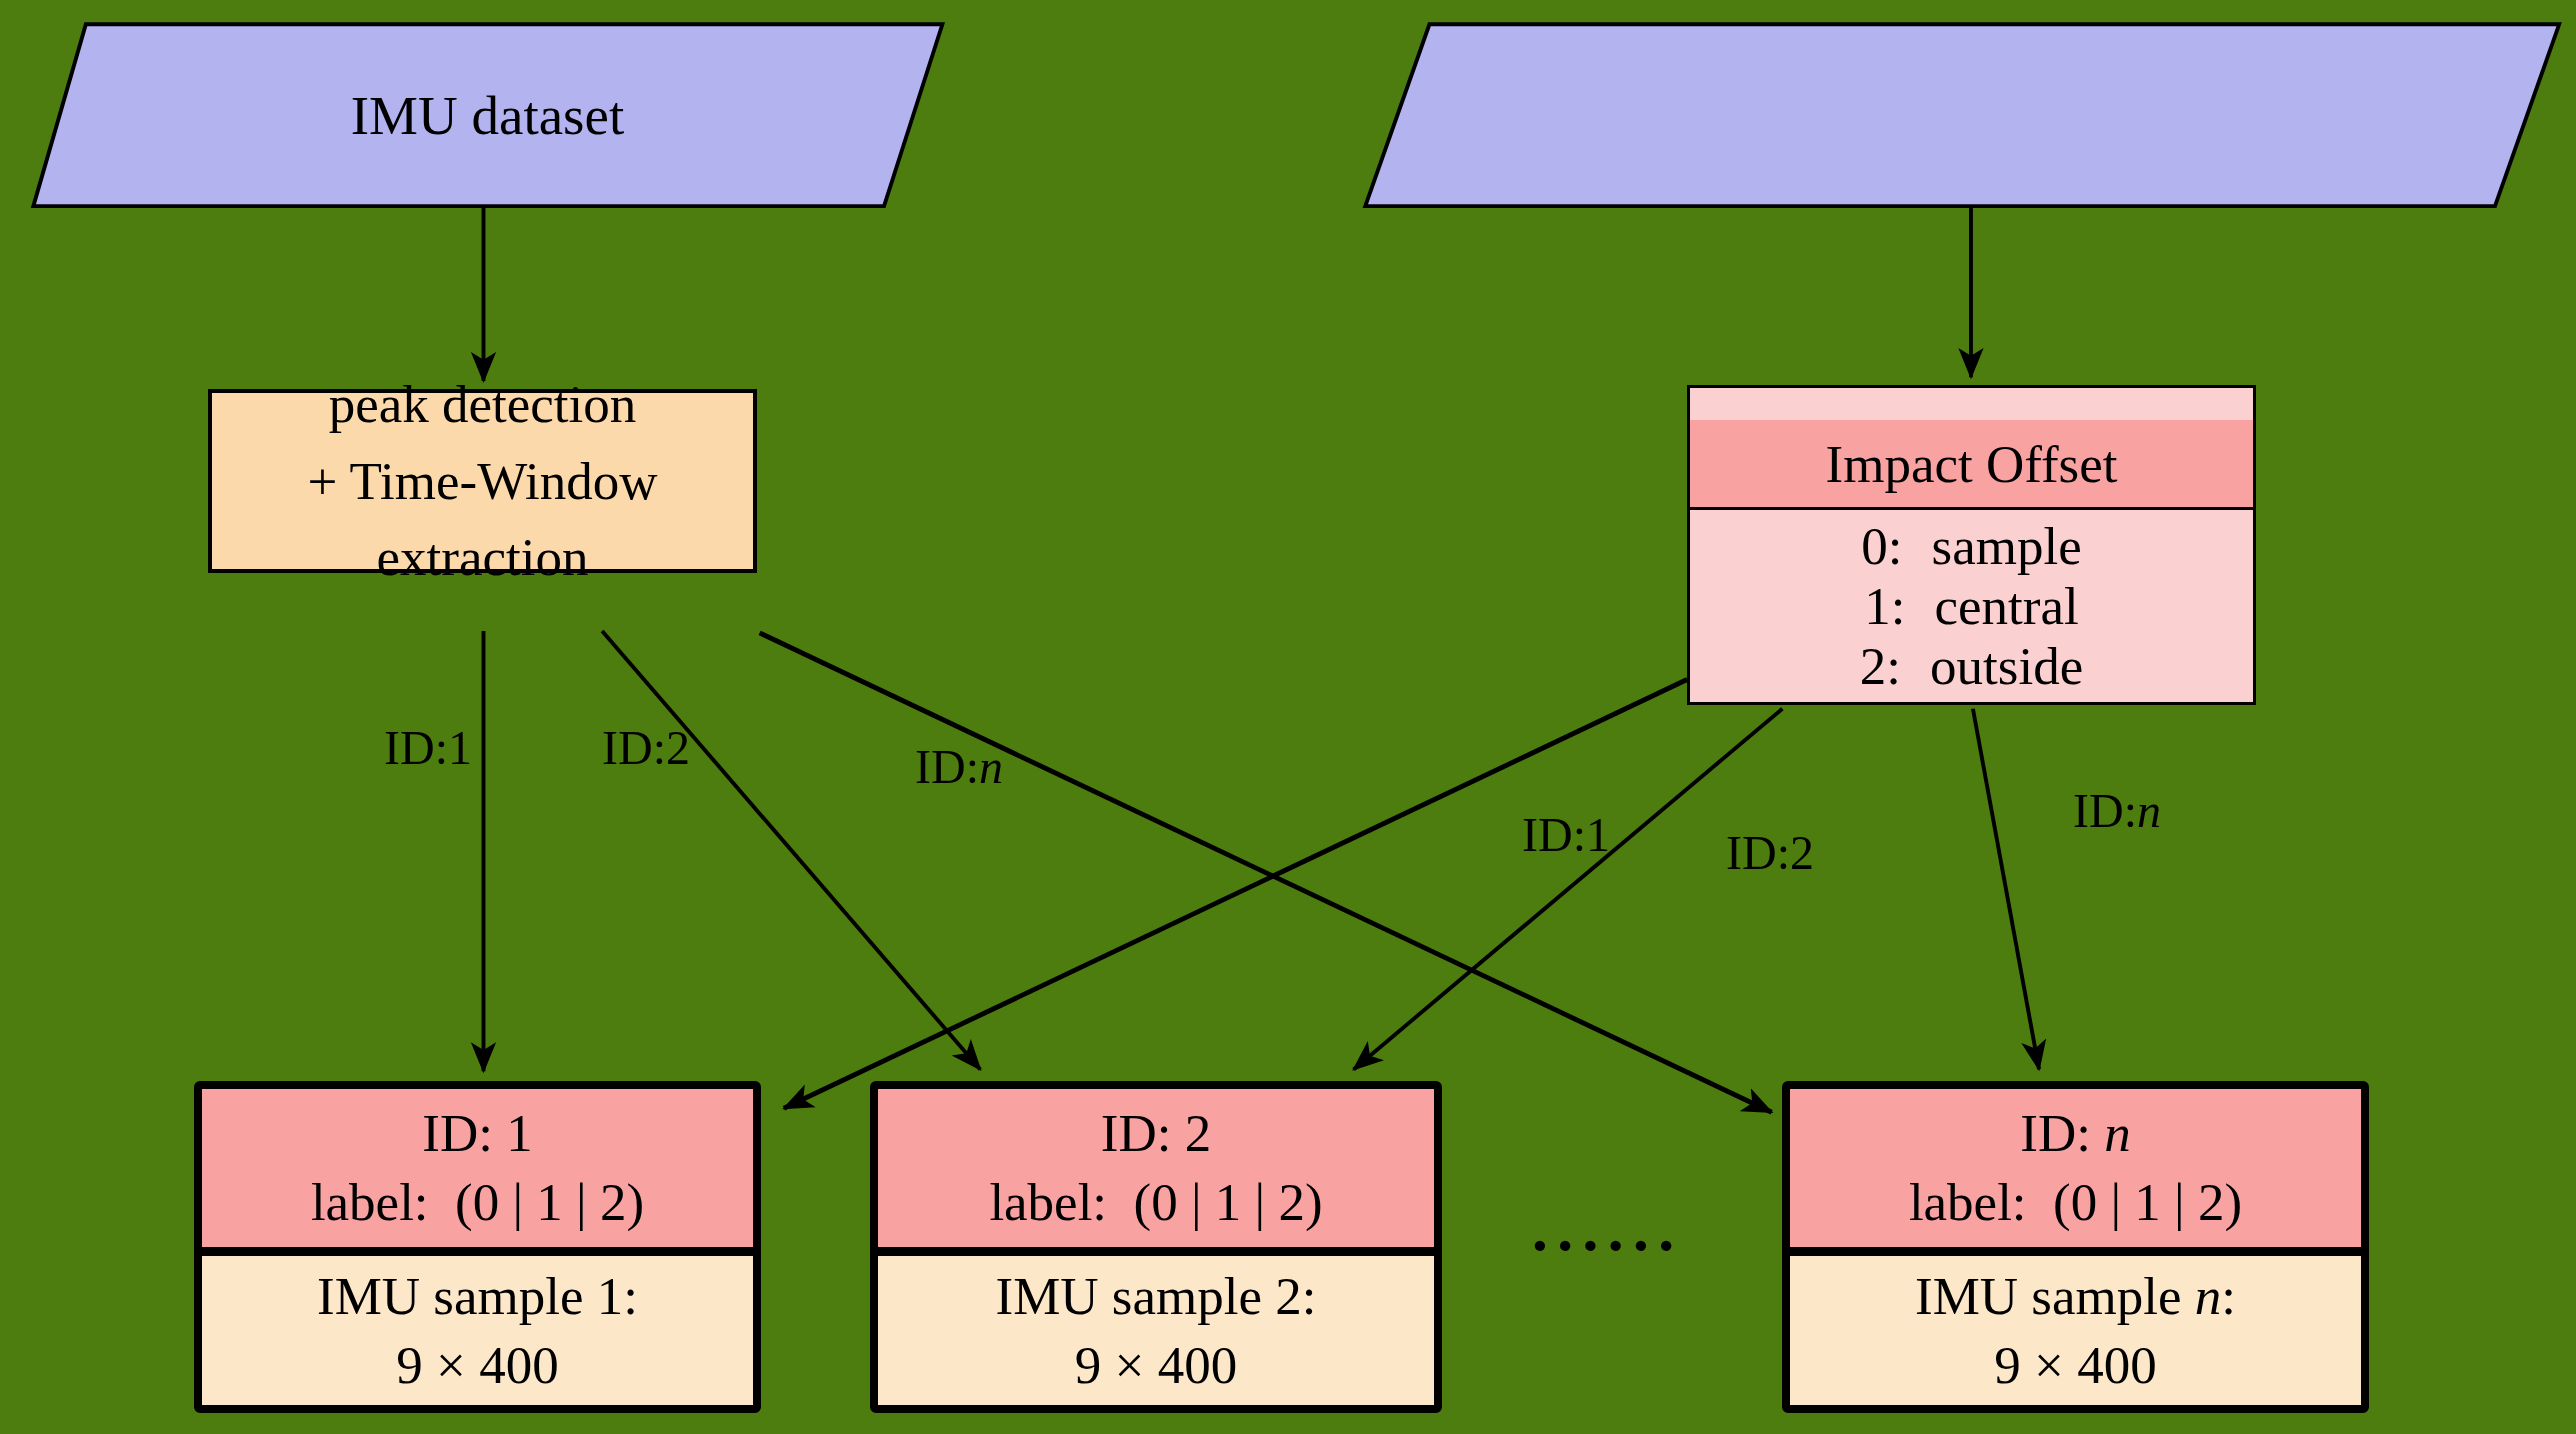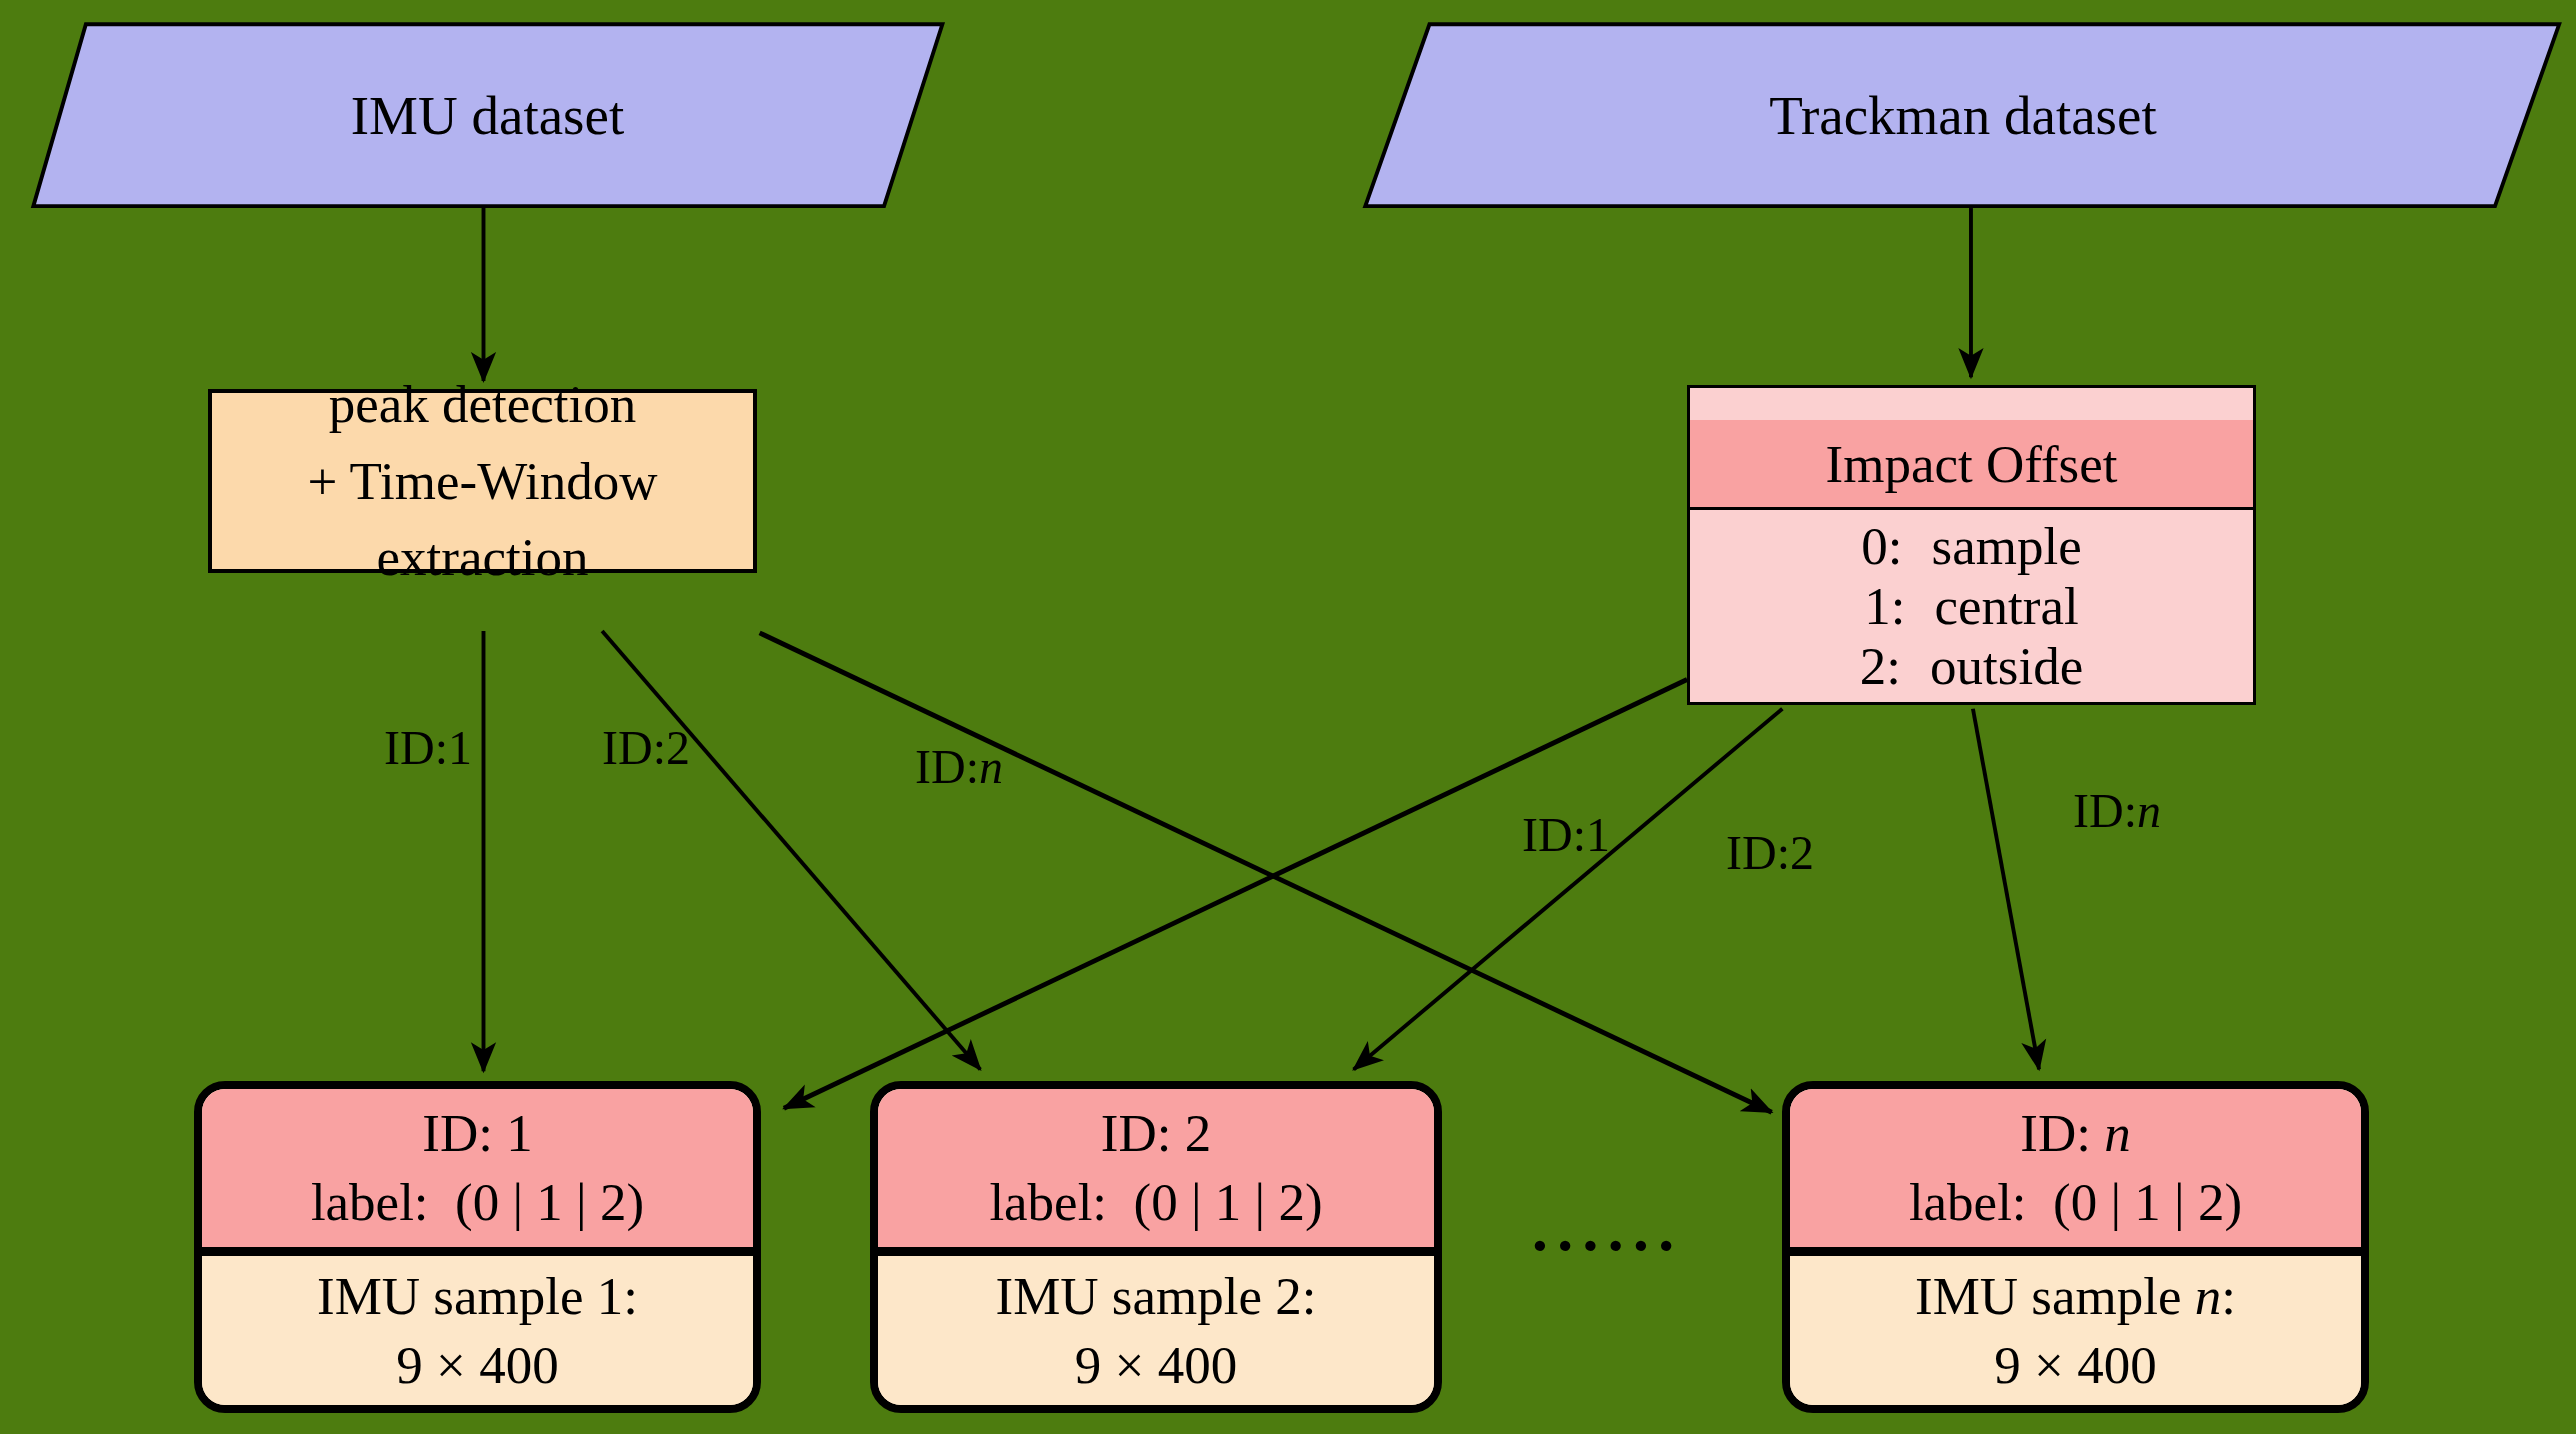--- a/index.html
+++ b/index.html
@@ -38,21 +38,21 @@
   .impact-header{
     box-sizing:border-box;height:91px;background:#f9a2a2;border-bottom:3.9px solid #000;
     display:flex;align-items:center;justify-content:center;font-size:53px;margin-top:32px;
   }
   .impact-body{flex:1;display:flex;flex-direction:column;justify-content:space-evenly;padding:5.8px 0;}
   .impact-row{display:flex;justify-content:center;align-items:center;gap:29px;font-size:53px;}
 
   
   .sample-box{
     position:absolute;top:1081px;height:332px;box-sizing:border-box;
-    border:8.8px solid #000;border-radius:31px;background:#fde7c9;
+    border:8.8px solid #000;border-radius:6px;background:#fde7c9;
     display:flex;flex-direction:column;overflow:hidden;
   }
   .sample-box.b1{left:194px;width:567px;}
   .sample-box.b2{left:870px;width:572px;}
   .sample-box.bn{left:1782px;width:587px;}
   .id-section{
     box-sizing:border-box;height:158px;background:#f9a2a2;
     display:flex;flex-direction:column;align-items:center;justify-content:center;
     font-size:53px;line-height:1.3;
   }
@@ -98,23 +98,20 @@
     <line x1="619" y1="649" x2="1008" y2="1100" stroke="#000" stroke-width="4" marker-end="url(#arrow)"></line>
     <line x1="781" y1="651" x2="1822" y2="1144" stroke="#000" stroke-width="5" marker-end="url(#arrow)"></line>
 
     <line x1="1735" y1="699" x2="806" y2="1140" stroke="#000" stroke-width="5" marker-end="url(#arrow)"></line>
     <line x1="1833" y1="729" x2="1392" y2="1100" stroke="#000" stroke-width="4" marker-end="url(#arrow)"></line>
     <line x1="2029" y1="729" x2="2097" y2="1100" stroke="#000" stroke-width="4" marker-end="url(#arrow)"></line>
   </svg>
 
   <div class="para-label imu">
     <span>IMU dataset</span>
-  </div>
-  <div class="para-label trackman">
-    <span>Trackman dataset</span>
   </div>
 
   <div class="process-box">
     <span>peak detection
 + Time-Window
 extraction</span>
   </div>
 
   <div class="impact-table">
     <div class="impact-header">

